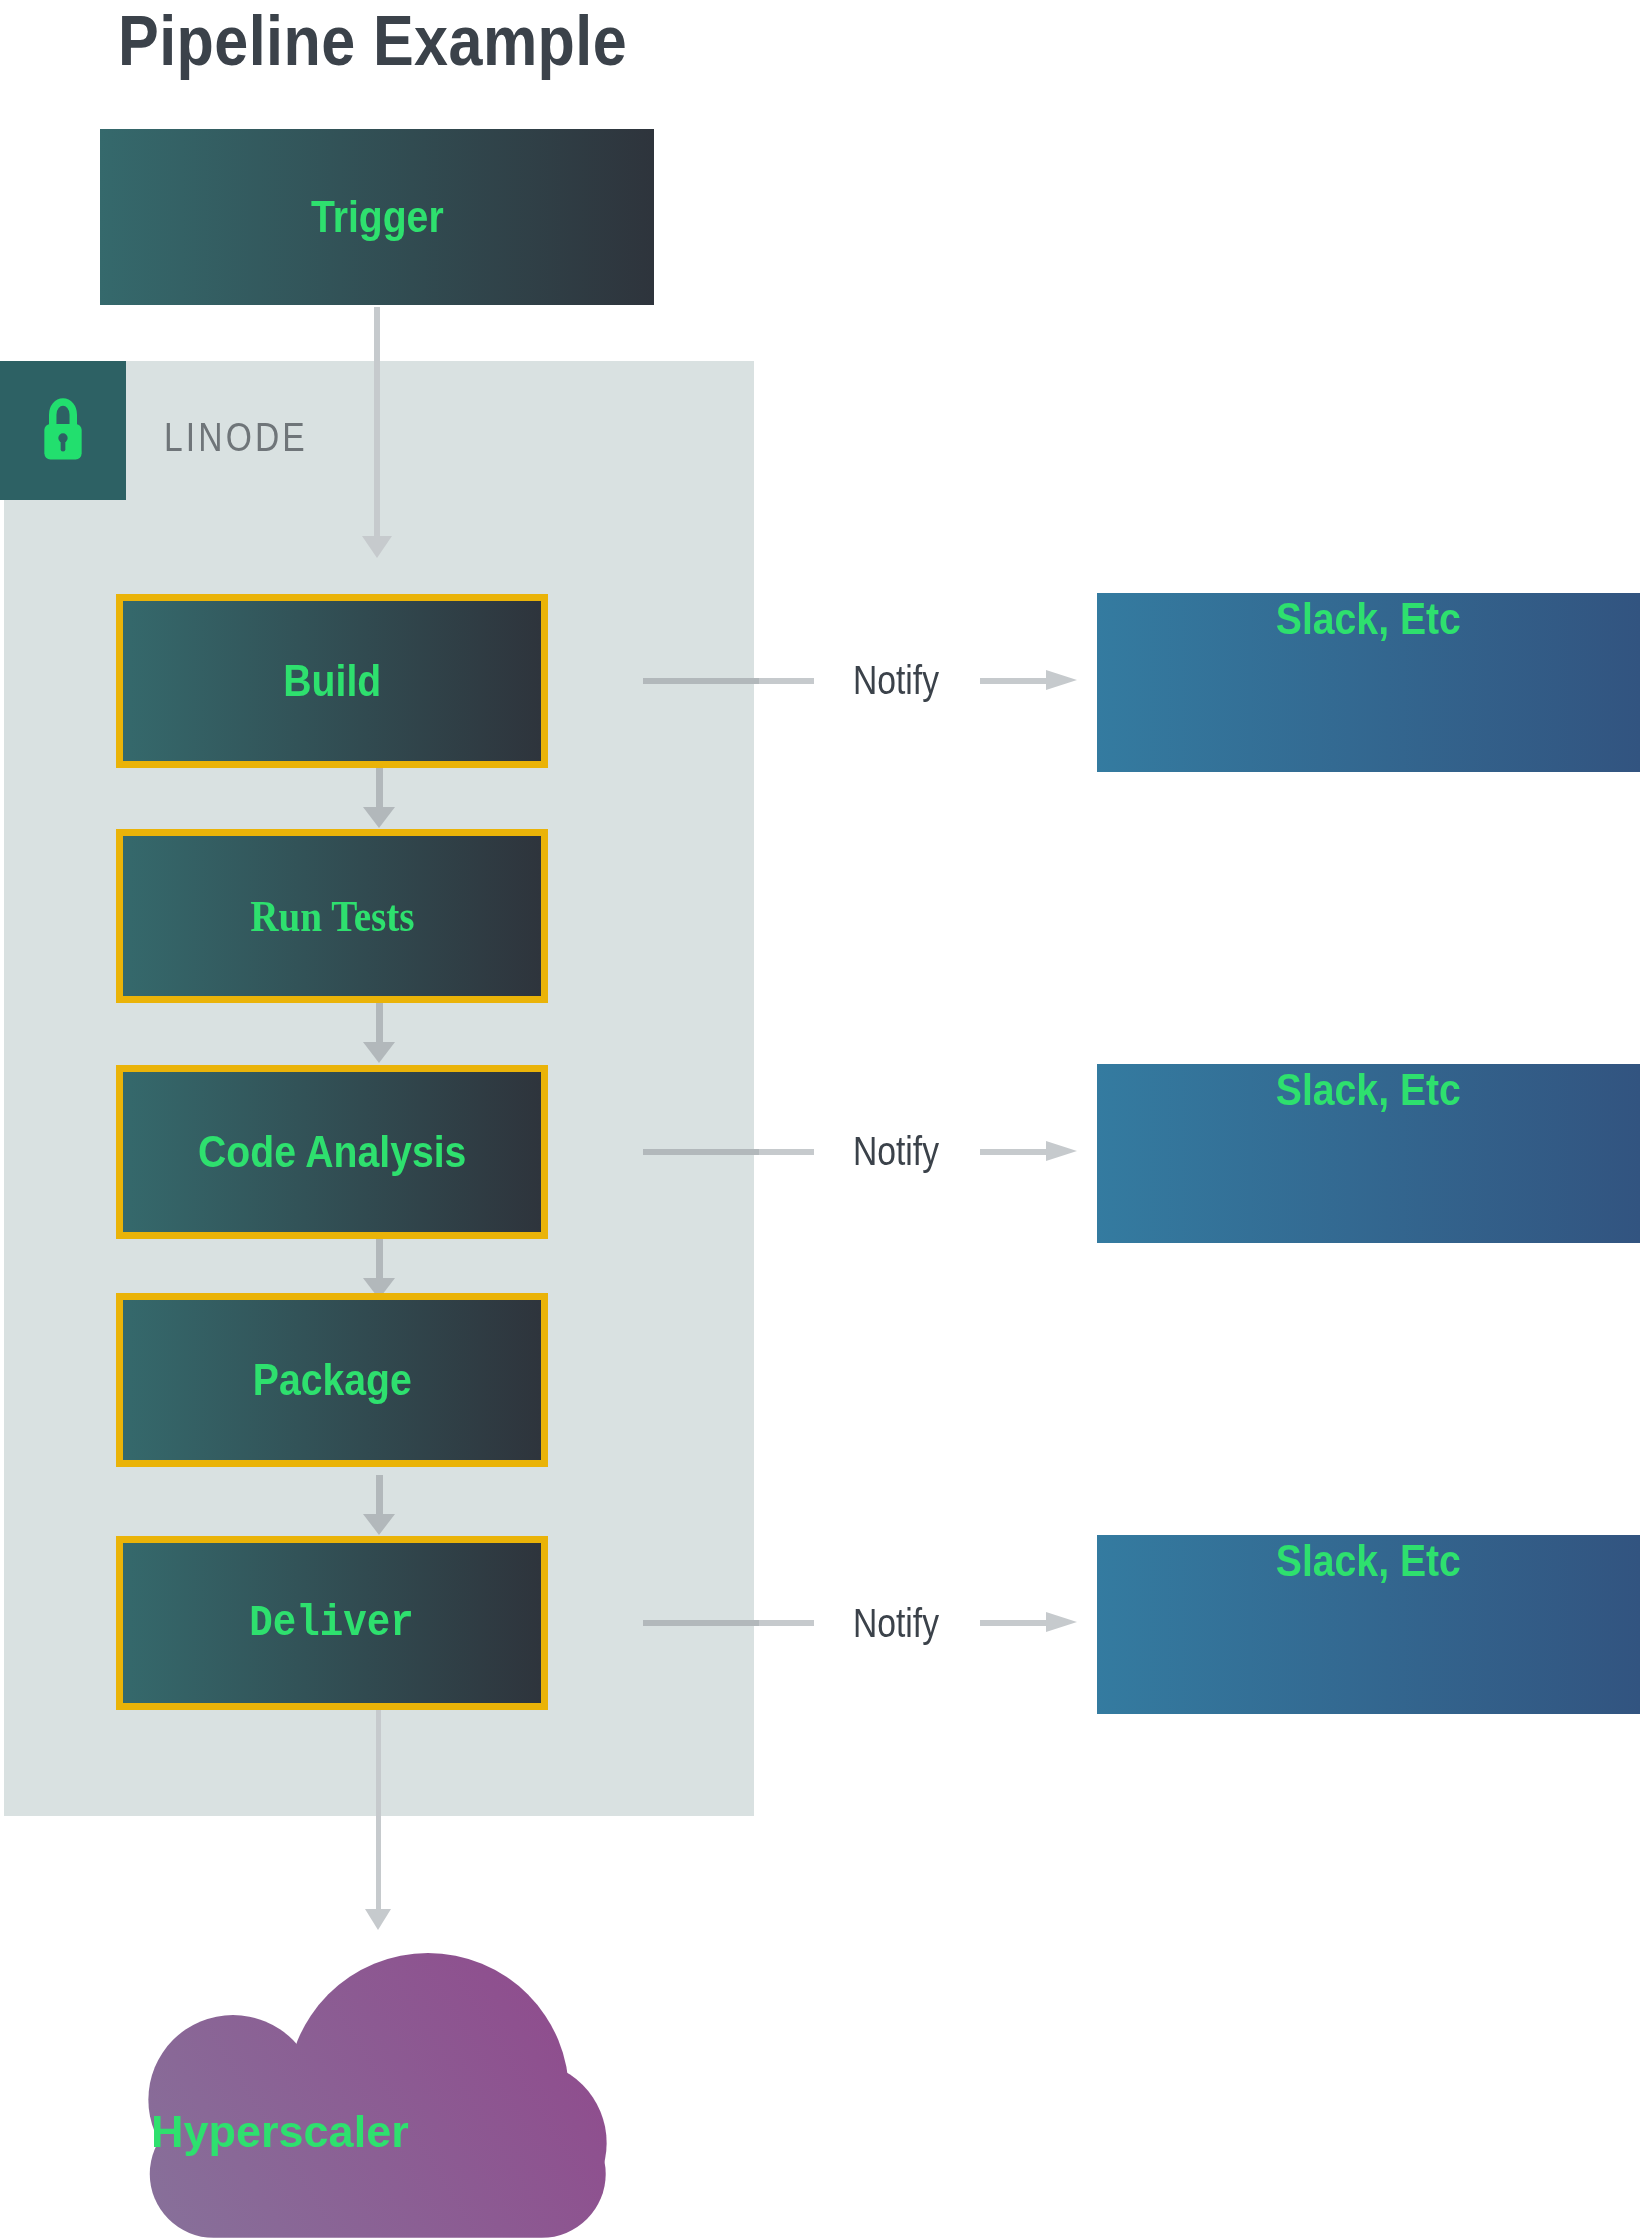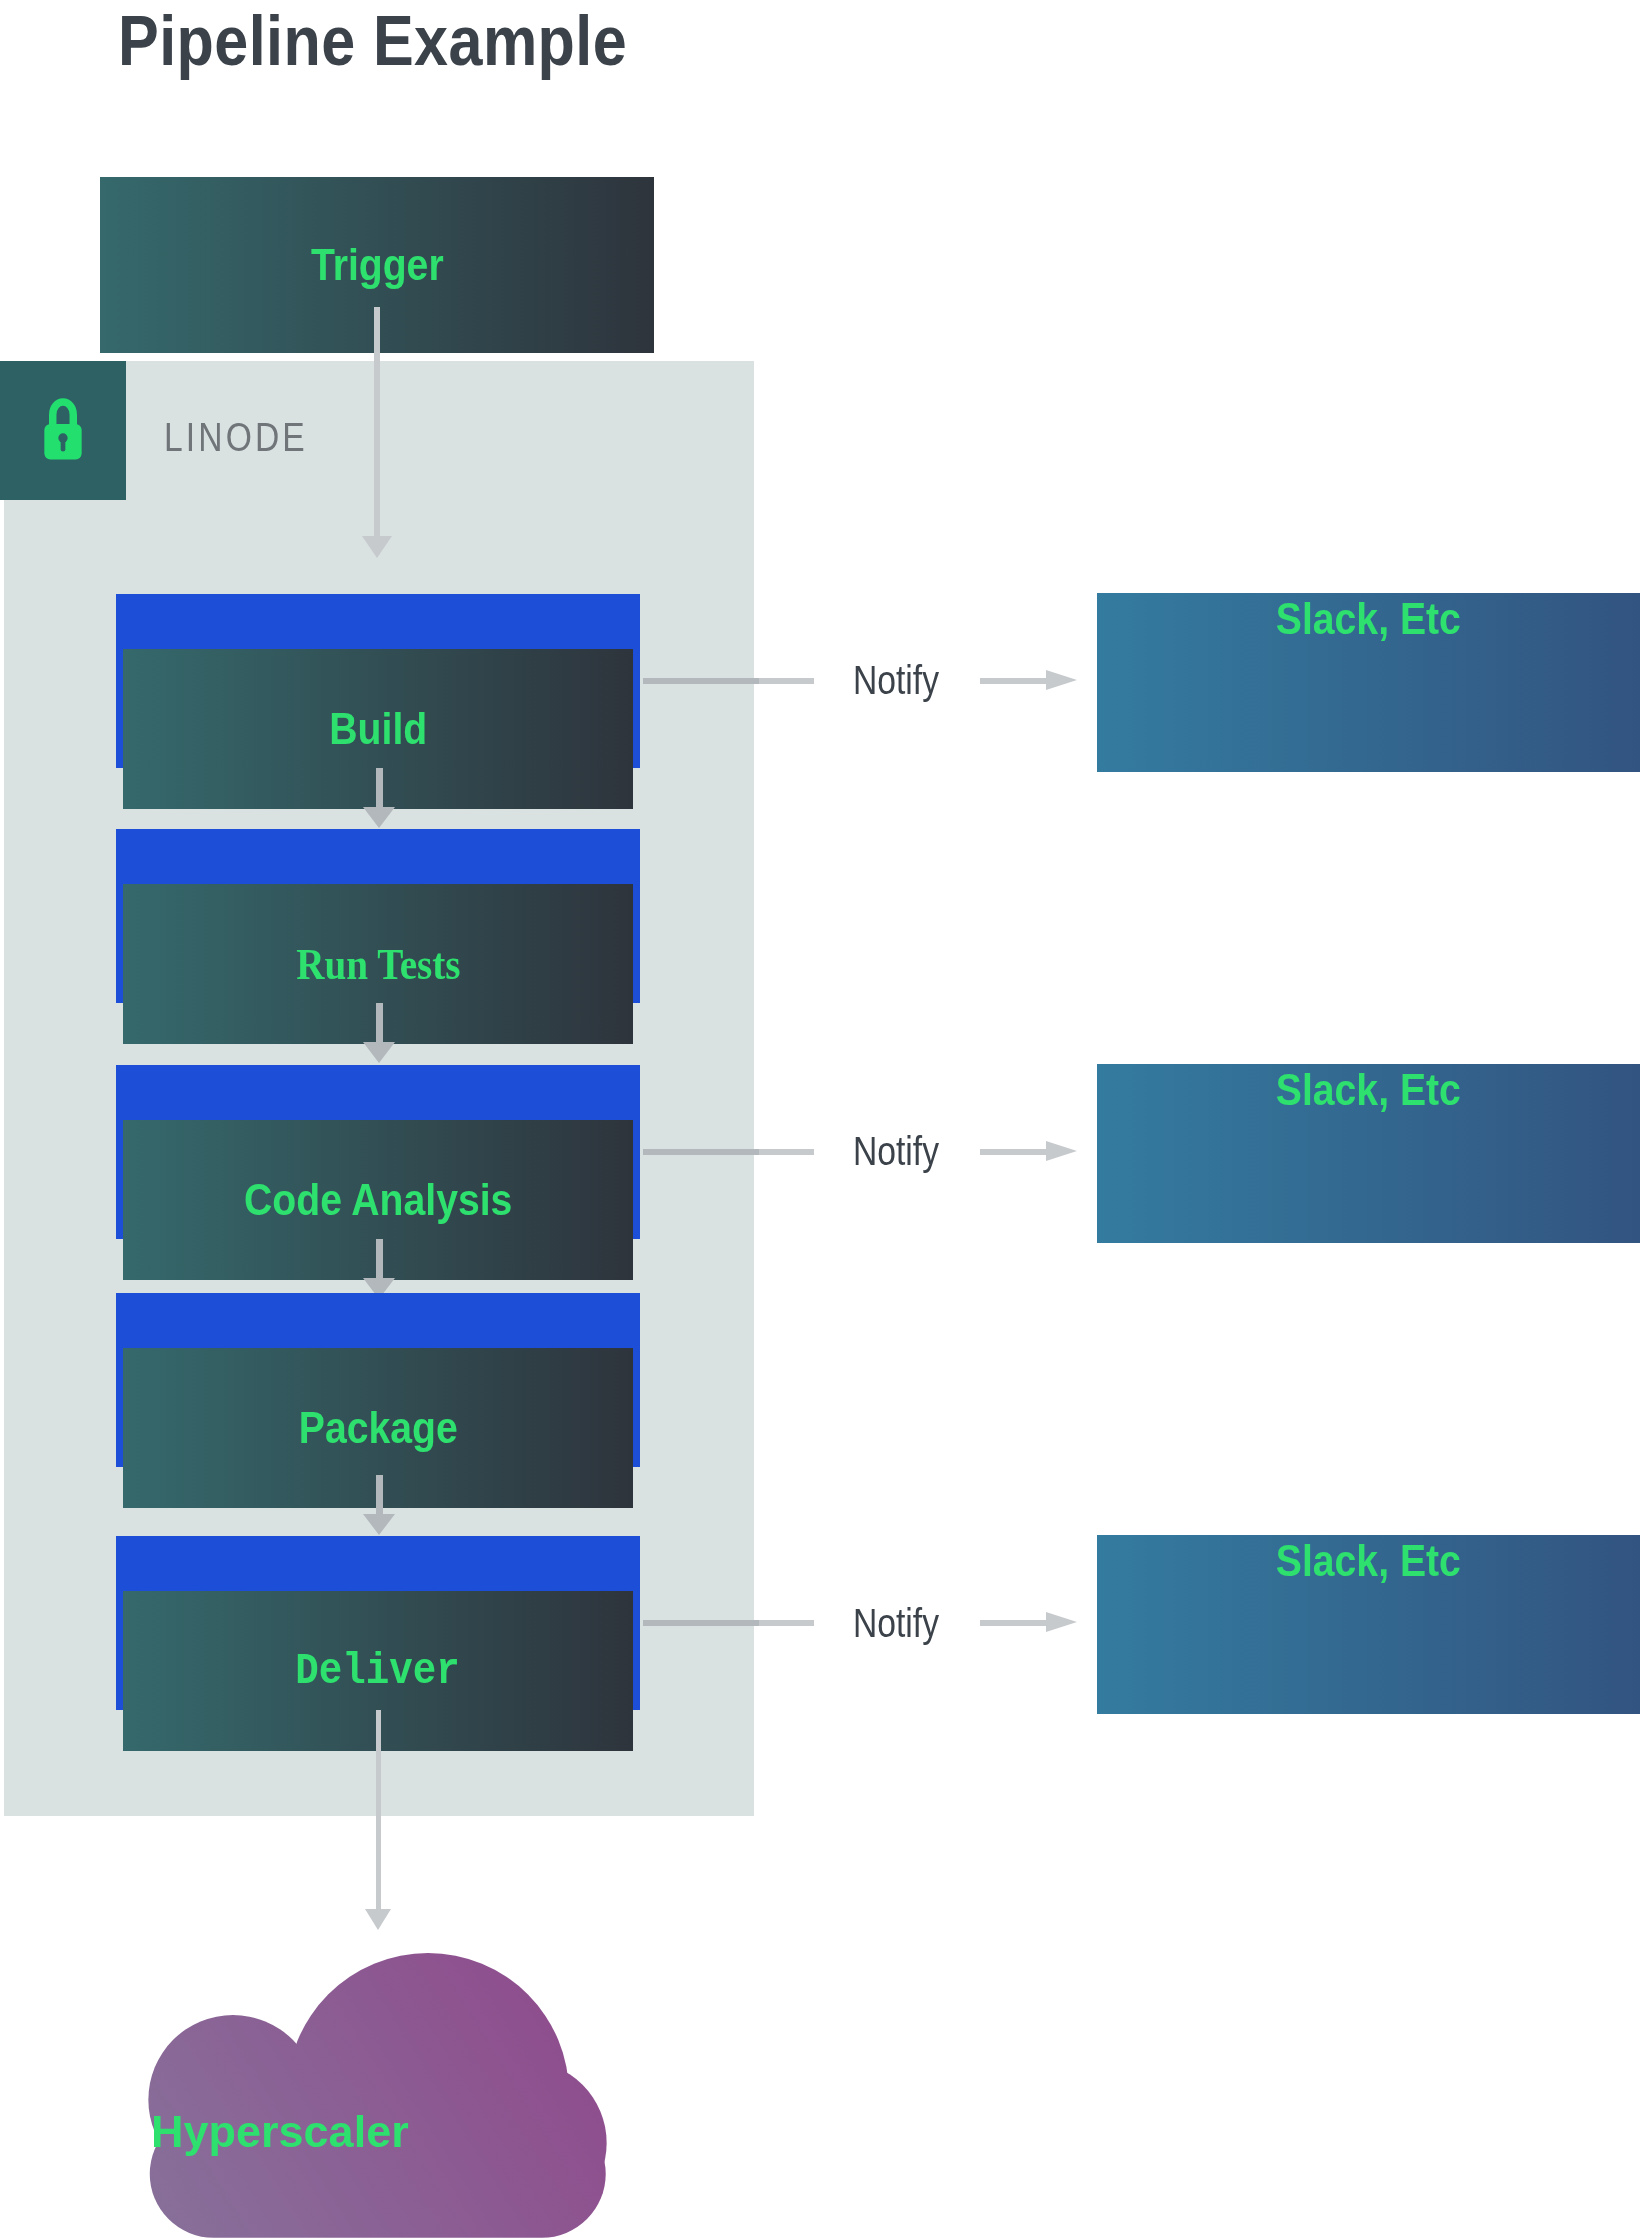--- a/index.html
+++ b/index.html
@@ -5,34 +5,34 @@
   html,body{margin:0;padding:0;background:#ffffff;}
   .page{position:relative;width:1645px;height:2239px;background:#ffffff;overflow:hidden;
         font-family:"Liberation Sans", sans-serif;}
 
   .page-title{position:absolute;left:118px;top:4.7px;font-size:71px;line-height:1.0;
     font-weight:bold;color:var(--c-title,#3b424a);white-space:nowrap;
     transform:scaleX(.86);transform-origin:left top;letter-spacing:0.5px;}
 
   
   .node-grad{background:linear-gradient(90deg,var(--c-grad-a,#35696c),var(--c-grad-b,#2e343c));
-    display:flex;align-items:center;justify-content:center;margin-top:48px;}
+    display:flex;align-items:center;justify-content:center;}
   .trigger-box{position:absolute;left:100px;top:129px;width:554px;height:176px;}
   .glabel{font-weight:bold;font-size:45px;color:var(--c-green,#2ee06e);white-space:nowrap;
     transform:scaleX(.87);}
 
   .linode-container{position:absolute;left:3.8px;top:361px;width:750px;height:1455px;
     background:var(--c-container,#d9e1e1);}
   .lock-badge{position:absolute;left:0;top:361px;width:126px;height:139px;
     background:var(--c-lock-bg,#2d6164);display:flex;align-items:center;justify-content:center;}
   .provider-label{position:absolute;left:164px;top:409px;height:56px;line-height:56px;
     font-size:41px;font-weight:200;color:var(--c-provider,#6f7579);letter-spacing:3.8px;
     white-space:nowrap;transform:scaleX(.82);transform-origin:left center;}
 
-  .stage-frame{position:absolute;left:116px;width:524px;height:174px;background:#1d4ed8;
+  .stage-frame{position:absolute;left:116px;width:432px;height:174px;background:#eab308;
     box-sizing:border-box;padding:7px;}
   .stage-inner{width:100%;height:100%;}
 
   
   .v-line{position:absolute;}
   .v-head{position:absolute;width:0;height:0;}
   .line-mid{background:var(--c-line,#b4babd);}
   .line-soft{background:var(--c-arrow,#c6cacd);}
 
   

